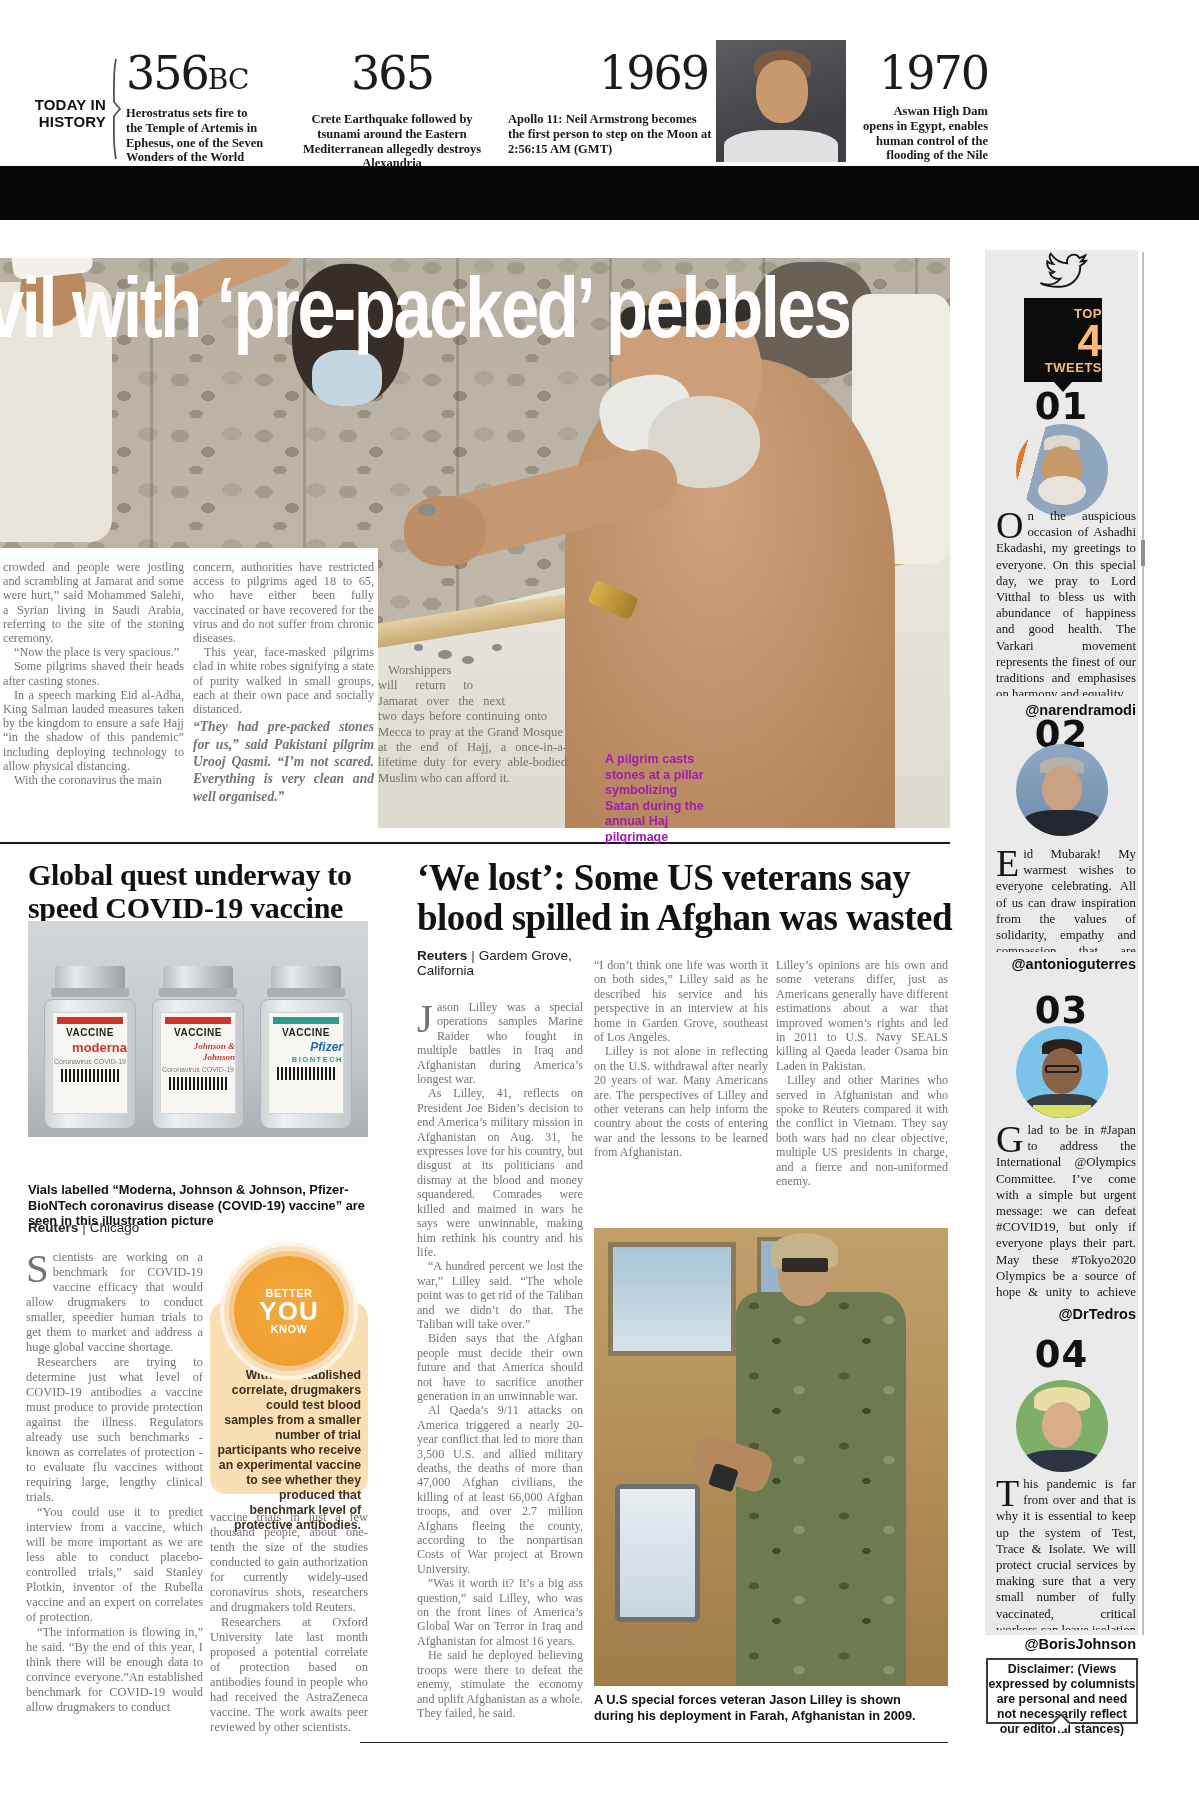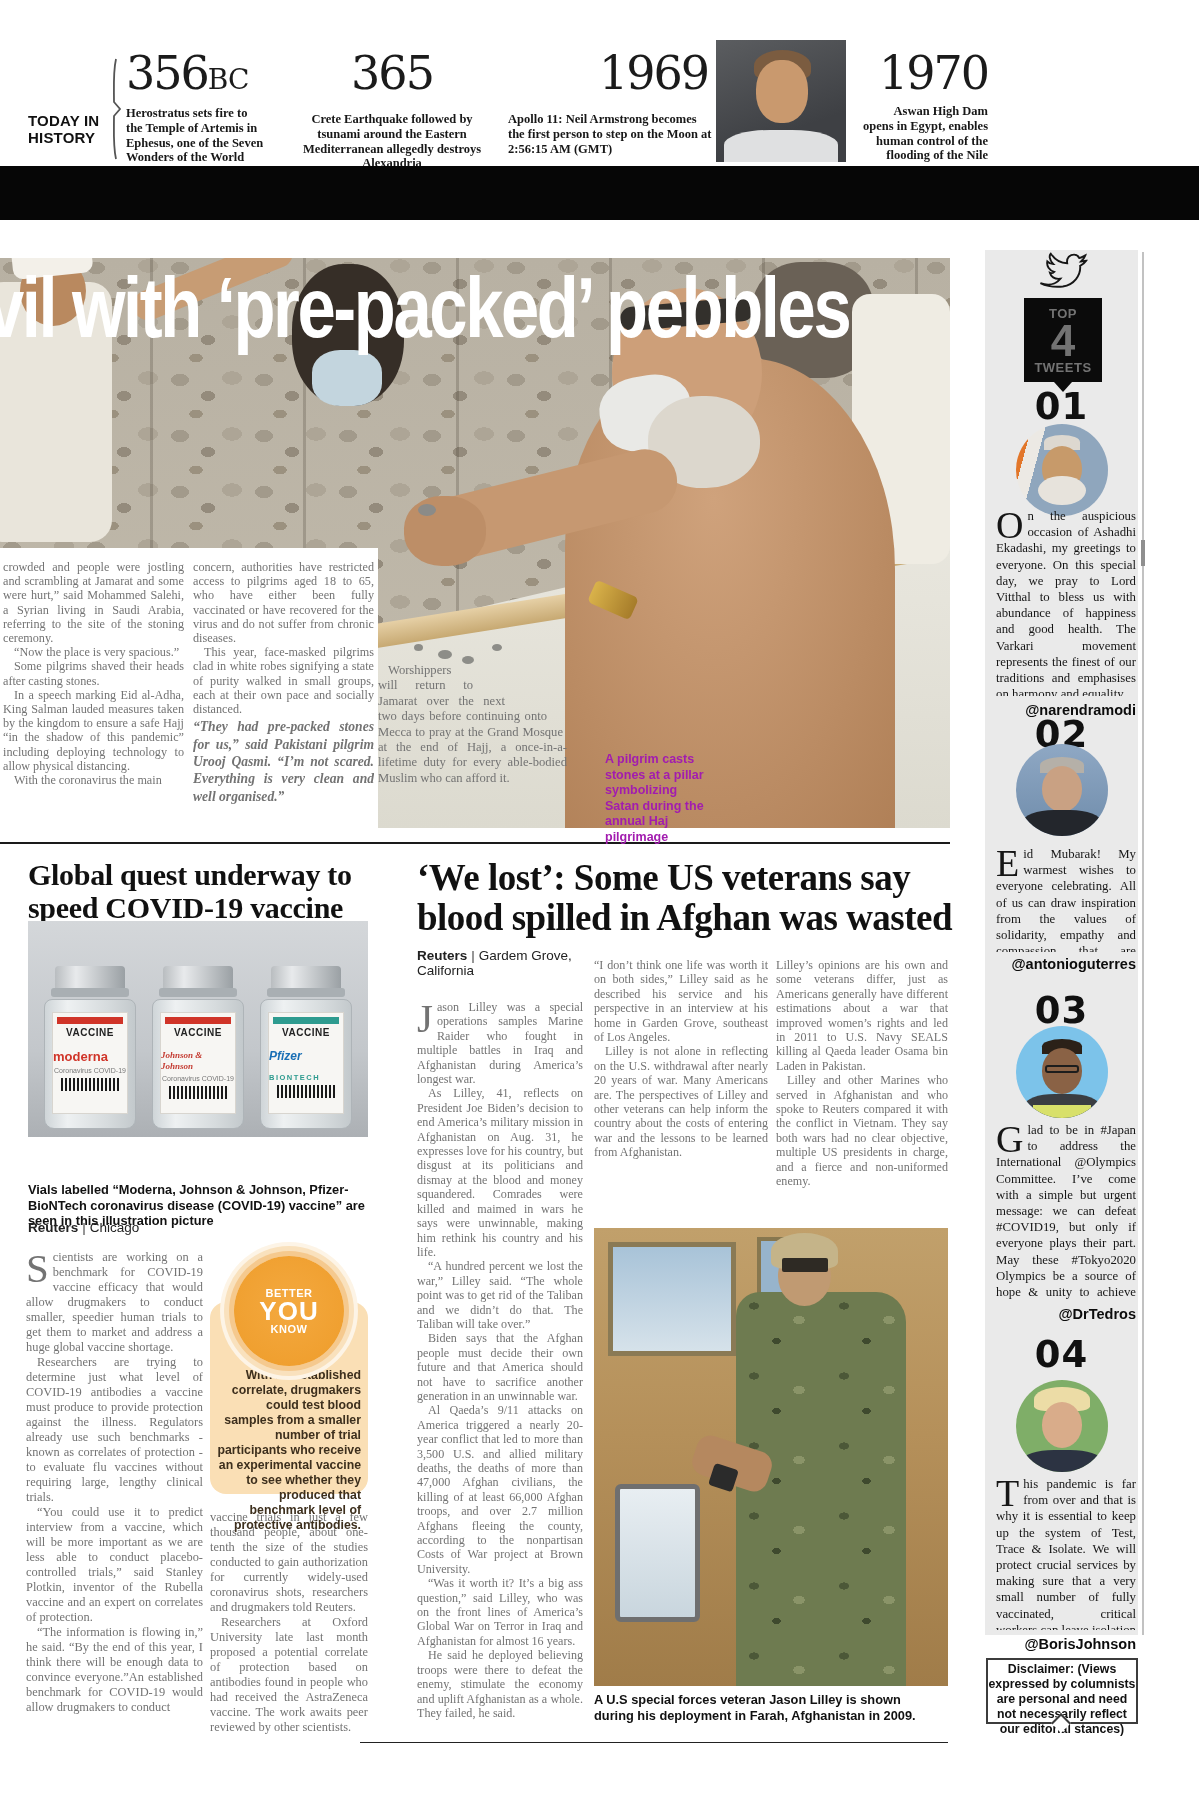--- a/index.html
+++ b/index.html
@@ -1,21 +1,21 @@
 <!DOCTYPE html>
 <html lang="en"><head>
 <meta charset="utf-8">
 <style>
   *{box-sizing:border-box;margin:0;padding:0}
   html,body{background:#fff}
   #page{position:relative;width:1199px;height:1800px;background:#fff;overflow:hidden;
         font-family:"Liberation Serif",serif;color:#111}
   .abs{position:absolute}
   
-  .tih-label{left:28px;top:112px;width:78px;
+  .tih-label{left:28px;top:96px;width:78px;text-align:right;
     font:bold 15px/1.15 "Liberation Sans",sans-serif;letter-spacing:.2px}
   .tih-brace{left:109px;top:58px}
   .year{font-family:"DejaVu Serif",serif;font-weight:400;font-size:46px;letter-spacing:-2px;color:#1b1b1b;white-space:nowrap}
   .year .suf{font-size:28px;letter-spacing:-1px}
   .etext{font:bold 12.5px/1.18 "Liberation Serif",serif;color:#181818}
   .e1n{left:126px;top:46px}.e1t{left:126px;top:106px;width:138px}
   .e2n{left:298px;top:46px;width:188px;text-align:center}.e2t{left:298px;top:112px;width:188px;text-align:center}
   .e3n{left:508px;top:46px;width:200px;text-align:right}.e3t{left:508px;top:112px;width:206px}
   .e4n{left:862px;top:46px;width:126px;text-align:right}.e4t{left:862px;top:104px;width:126px;text-align:right}
   .astro{left:716px;top:40px;width:130px;height:122px;background:linear-gradient(160deg,#5b5d60,#3e4044 70%);overflow:hidden}
@@ -60,21 +60,21 @@
   .photo-vials{left:28px;top:921px;width:340px;height:216px;overflow:hidden;
     background:linear-gradient(180deg,#d4d7da 0%,#c3c7cb 60%,#acb0b4 100%)}
   .vial{position:absolute;bottom:8px;width:92px}
   .cap{margin:0 auto;width:70px;height:24px;border-radius:4px 4px 2px 2px;background:linear-gradient(90deg,#b9bdc0,#e8eaec 30%,#9aa0a4)}
   .capband{width:78px;height:9px;margin:-2px auto 0;background:#a9afb3;border-radius:3px}
   .vbody{width:92px;height:130px;margin-top:2px;position:relative;border:1px solid #aeb4b8;border-radius:8px 8px 10px 10px;
     background:linear-gradient(90deg,#cfd5d8,#eef1f2 25%,#d6dbdd 70%,#c3c9cc)}
   .vlabel{position:absolute;left:7px;top:12px;width:76px;height:102px;background:#f7f6f3;border:1px solid #d8d5cf}
   .stripe{height:7px;margin:4px 4px 3px}
   .vtext{text-align:center;font:bold 10px/12px "Liberation Sans",sans-serif;letter-spacing:.5px;color:#222}
-  .vbrand{text-align:left;margin-top:11px}
+  .vbrand{text-align:right;margin-top:2px}
   .vb1{font:bold 13px/14px "Liberation Sans",sans-serif;color:#d03428;text-transform:lowercase}
   .vb2{font:italic bold 9px/11px "Liberation Serif",serif;color:#c43a30}
   .vb3a{font:italic bold 12px/12px "Liberation Sans",sans-serif;color:#1a6fb5}
   .vb3b{font:bold 7.5px/9px "Liberation Sans",sans-serif;letter-spacing:1.5px;color:#2e9b8f}
   .vsub{font:7px/9px "Liberation Sans",sans-serif;color:#777;text-align:center;margin-top:2px}
   .vbar{margin:3px auto 0;width:58px;height:13px;background:repeating-linear-gradient(90deg,#1a1a1a 0 2px,transparent 2px 4px)}
   .vax-caption{left:28px;top:1182px;width:338px;font:bold 12.8px/15.5px "Liberation Sans",sans-serif}
   .byline{font-family:"Liberation Sans",sans-serif;font-size:13.5px;color:#222}
   .byline .src{font-weight:bold}.byline .sep{padding:0 4px;color:#444}
   .vax-byline{left:28px;top:1220px}
@@ -115,21 +115,21 @@
   .s-shade{left:53%;top:6.5%;width:13%;height:3%;background:#2e2a24;border-radius:2px}
   .s-arm{left:28%;top:47%;width:22%;height:9%;background:#b5885f;border-radius:14px;transform:rotate(18deg)}
   .s-watch{left:33%;top:52%;width:7%;height:5%;background:#2b2b2b;border-radius:4px;transform:rotate(18deg)}
   .soldier-caption{left:594px;top:1692px;width:340px;font:bold 12.8px/15.5px "Liberation Sans",sans-serif}
   .rule-bottom{left:360px;top:1742px;width:588px;height:1px;background:#222}
   
   .panel{left:985px;top:250px;width:153px;height:1385px;background:#eaeaea}
   .scroll-rule{left:1142px;top:252px;width:2px;height:1383px;background:#c2c2c2}
   .scroll-thumb{left:1141px;top:540px;width:4px;height:26px;background:#8f8f8f}
   .bird{left:1036px;top:252px;z-index:2}
-  .t4box{left:1024px;top:298px;width:78px;height:84px;background:#0b0b0b;color:#737373;z-index:2;text-align:center}
+  .t4box{left:1024px;top:298px;width:78px;height:84px;background:#0b0b0b;color:#fdba74;z-index:2;text-align:right}
   .t4box::after{content:'';position:absolute;left:50%;top:84px;margin-left:-9px;border:9px solid transparent;border-top:10px solid #0b0b0b}
   .t4a{font:bold 13px/14px "Liberation Sans",sans-serif;letter-spacing:.5px;margin-top:9px}
   .t4b{font:bold 44px/40px "Liberation Sans",sans-serif}
   .t4c{font:bold 13px/14px "Liberation Sans",sans-serif;letter-spacing:.5px}
   .tnum{left:985px;width:153px;text-align:center;font:bold 37px/1 "DejaVu Sans",sans-serif;letter-spacing:1px;z-index:2}
   .avatar{position:absolute;left:1016px;width:92px;height:92px;border-radius:50%;overflow:hidden;z-index:2}
   .avatar>div{position:absolute}
   .face{left:28%;top:24%;width:44%;height:50%;border-radius:50%}
   .av1{background:linear-gradient(105deg,#e2762a 0 14%,#ece9e4 14% 26%,#8fa6bd 26%)}
   .av1 .face{background:#c79a6a}

